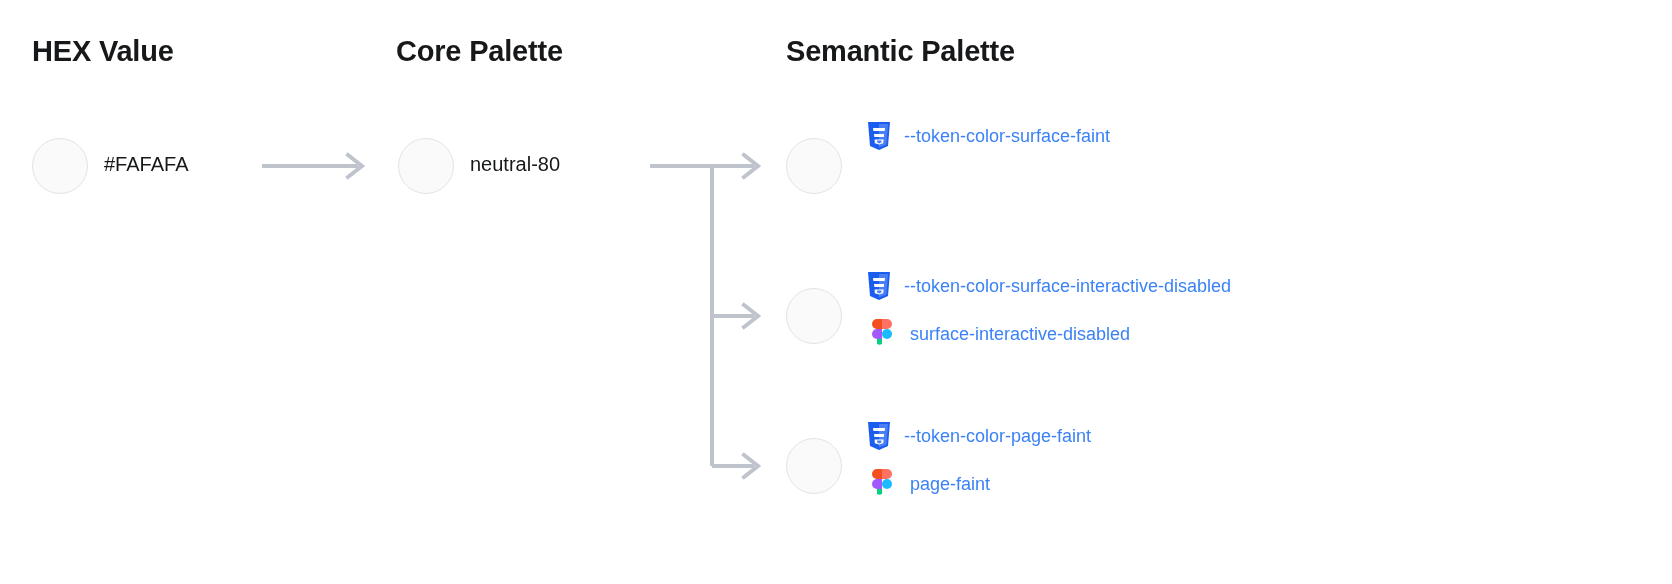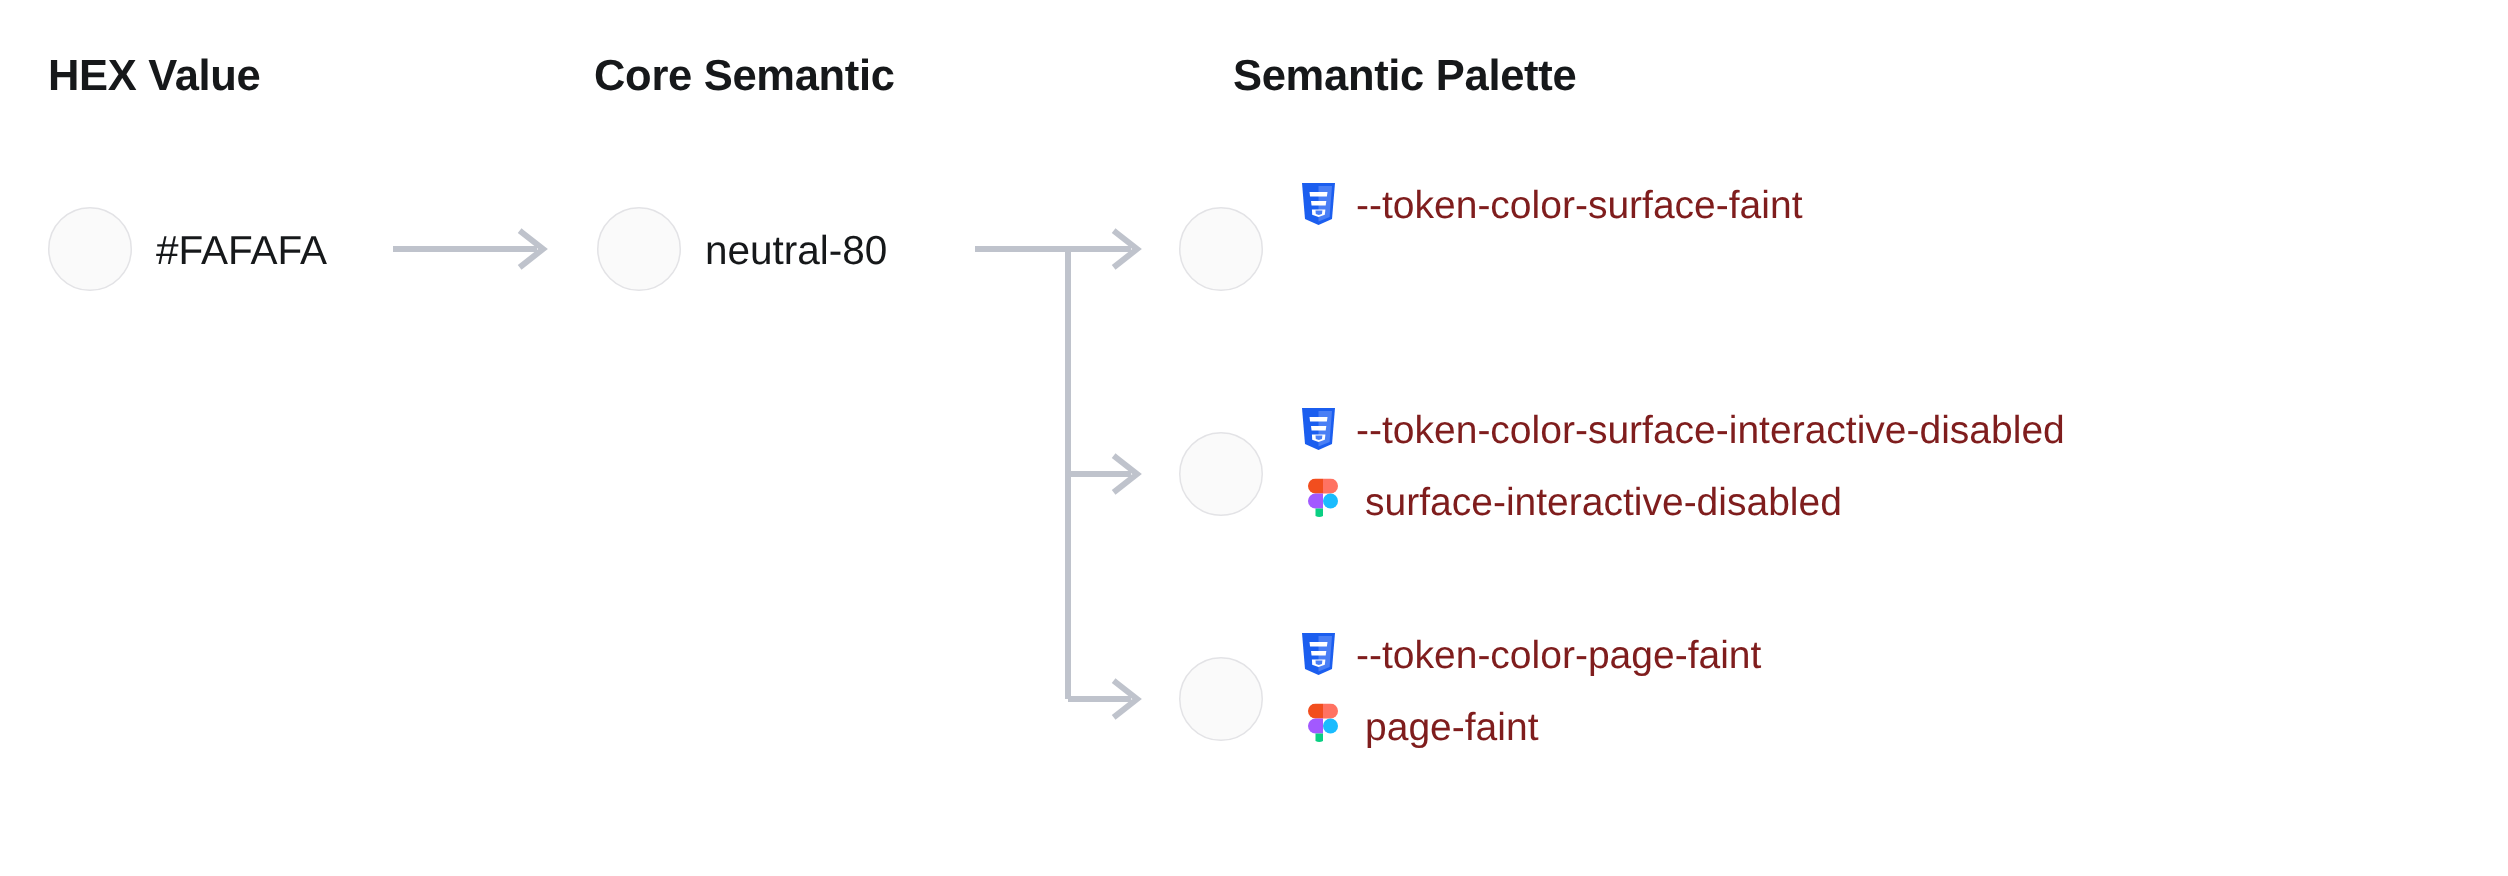--- a/index.html
+++ b/index.html
@@ -26,21 +26,21 @@
     position: absolute;
     font-size: 29px;
     font-weight: bold;
     letter-spacing: -0.2px;
     color: #16181a;
     white-space: nowrap;
     line-height: 1;
   }
   #heading-hex      { left: 32px;  top: 37px; }
   #heading-core     { left: 396px; top: 37px; }
-  #heading-semantic { left: 786px; top: 37px; margin-left: 36px; }
+  #heading-semantic { left: 786px; top: 37px; }
 
   
   .swatch {
     position: absolute;
     width: 56px;
     height: 56px;
     border-radius: 50%;
     background: #FAFAFA;
     border: 1.5px solid #e3e3e6;
     box-sizing: border-box;
@@ -48,21 +48,21 @@
   #swatch-hex  { left: 32px;  top: 138px; }
   #swatch-core { left: 398px; top: 138px; }
   .swatch-semantic { left: 786px; }
   #swatch-semantic-0 { top: 138px; }
   #swatch-semantic-1 { top: 288px; }
   #swatch-semantic-2 { top: 438px; }
 
   
   .value-label {
     position: absolute;
-    font-size: 27px;
+    font-size: 20px;
     font-weight: normal;
     color: #16181a;
     white-space: nowrap;
     line-height: 1;
   }
   #label-hex  { left: 104px; top: 154px; }
   #label-core { left: 470px; top: 154px; }
 
   
   .connector {
@@ -107,33 +107,33 @@
   .figma-icon {
     width: 20px;
     height: 30px;
     flex: 0 0 26px;
     display: block;
     margin-left: 3px;
     margin-right: 3px;
   }
 
   .token-text {
-    font-size: 26px;
+    font-size: 18px;
     line-height: 1;
-    color: #7f1d1d;
+    color: #3b82f6;
     white-space: nowrap;
   }
 </style>
 </head>
 <body>
 
 <div class="stage">
 
   <div class="col-heading" id="heading-hex">HEX Value</div>
-  <div class="col-heading" id="heading-core">Core Semantic</div>
+  <div class="col-heading" id="heading-core">Core Palette</div>
   <div class="col-heading" id="heading-semantic">Semantic Palette</div>
 
   <div class="swatch" id="swatch-hex" style="background: rgb(250, 250, 250);"></div>
   <div class="value-label" id="label-hex">#FAFAFA</div>
 
   <svg class="connector" id="connector-hex-core" viewBox="0 0 112 40">
     <path d="M0 20 H96" stroke="#bfc3cc" stroke-width="4" fill="none"></path>
     <path d="M86 9 L100 20 L86 31" stroke="#bfc3cc" stroke-width="4" fill="none" stroke-linecap="square" stroke-linejoin="miter"></path>
   </svg>
 

